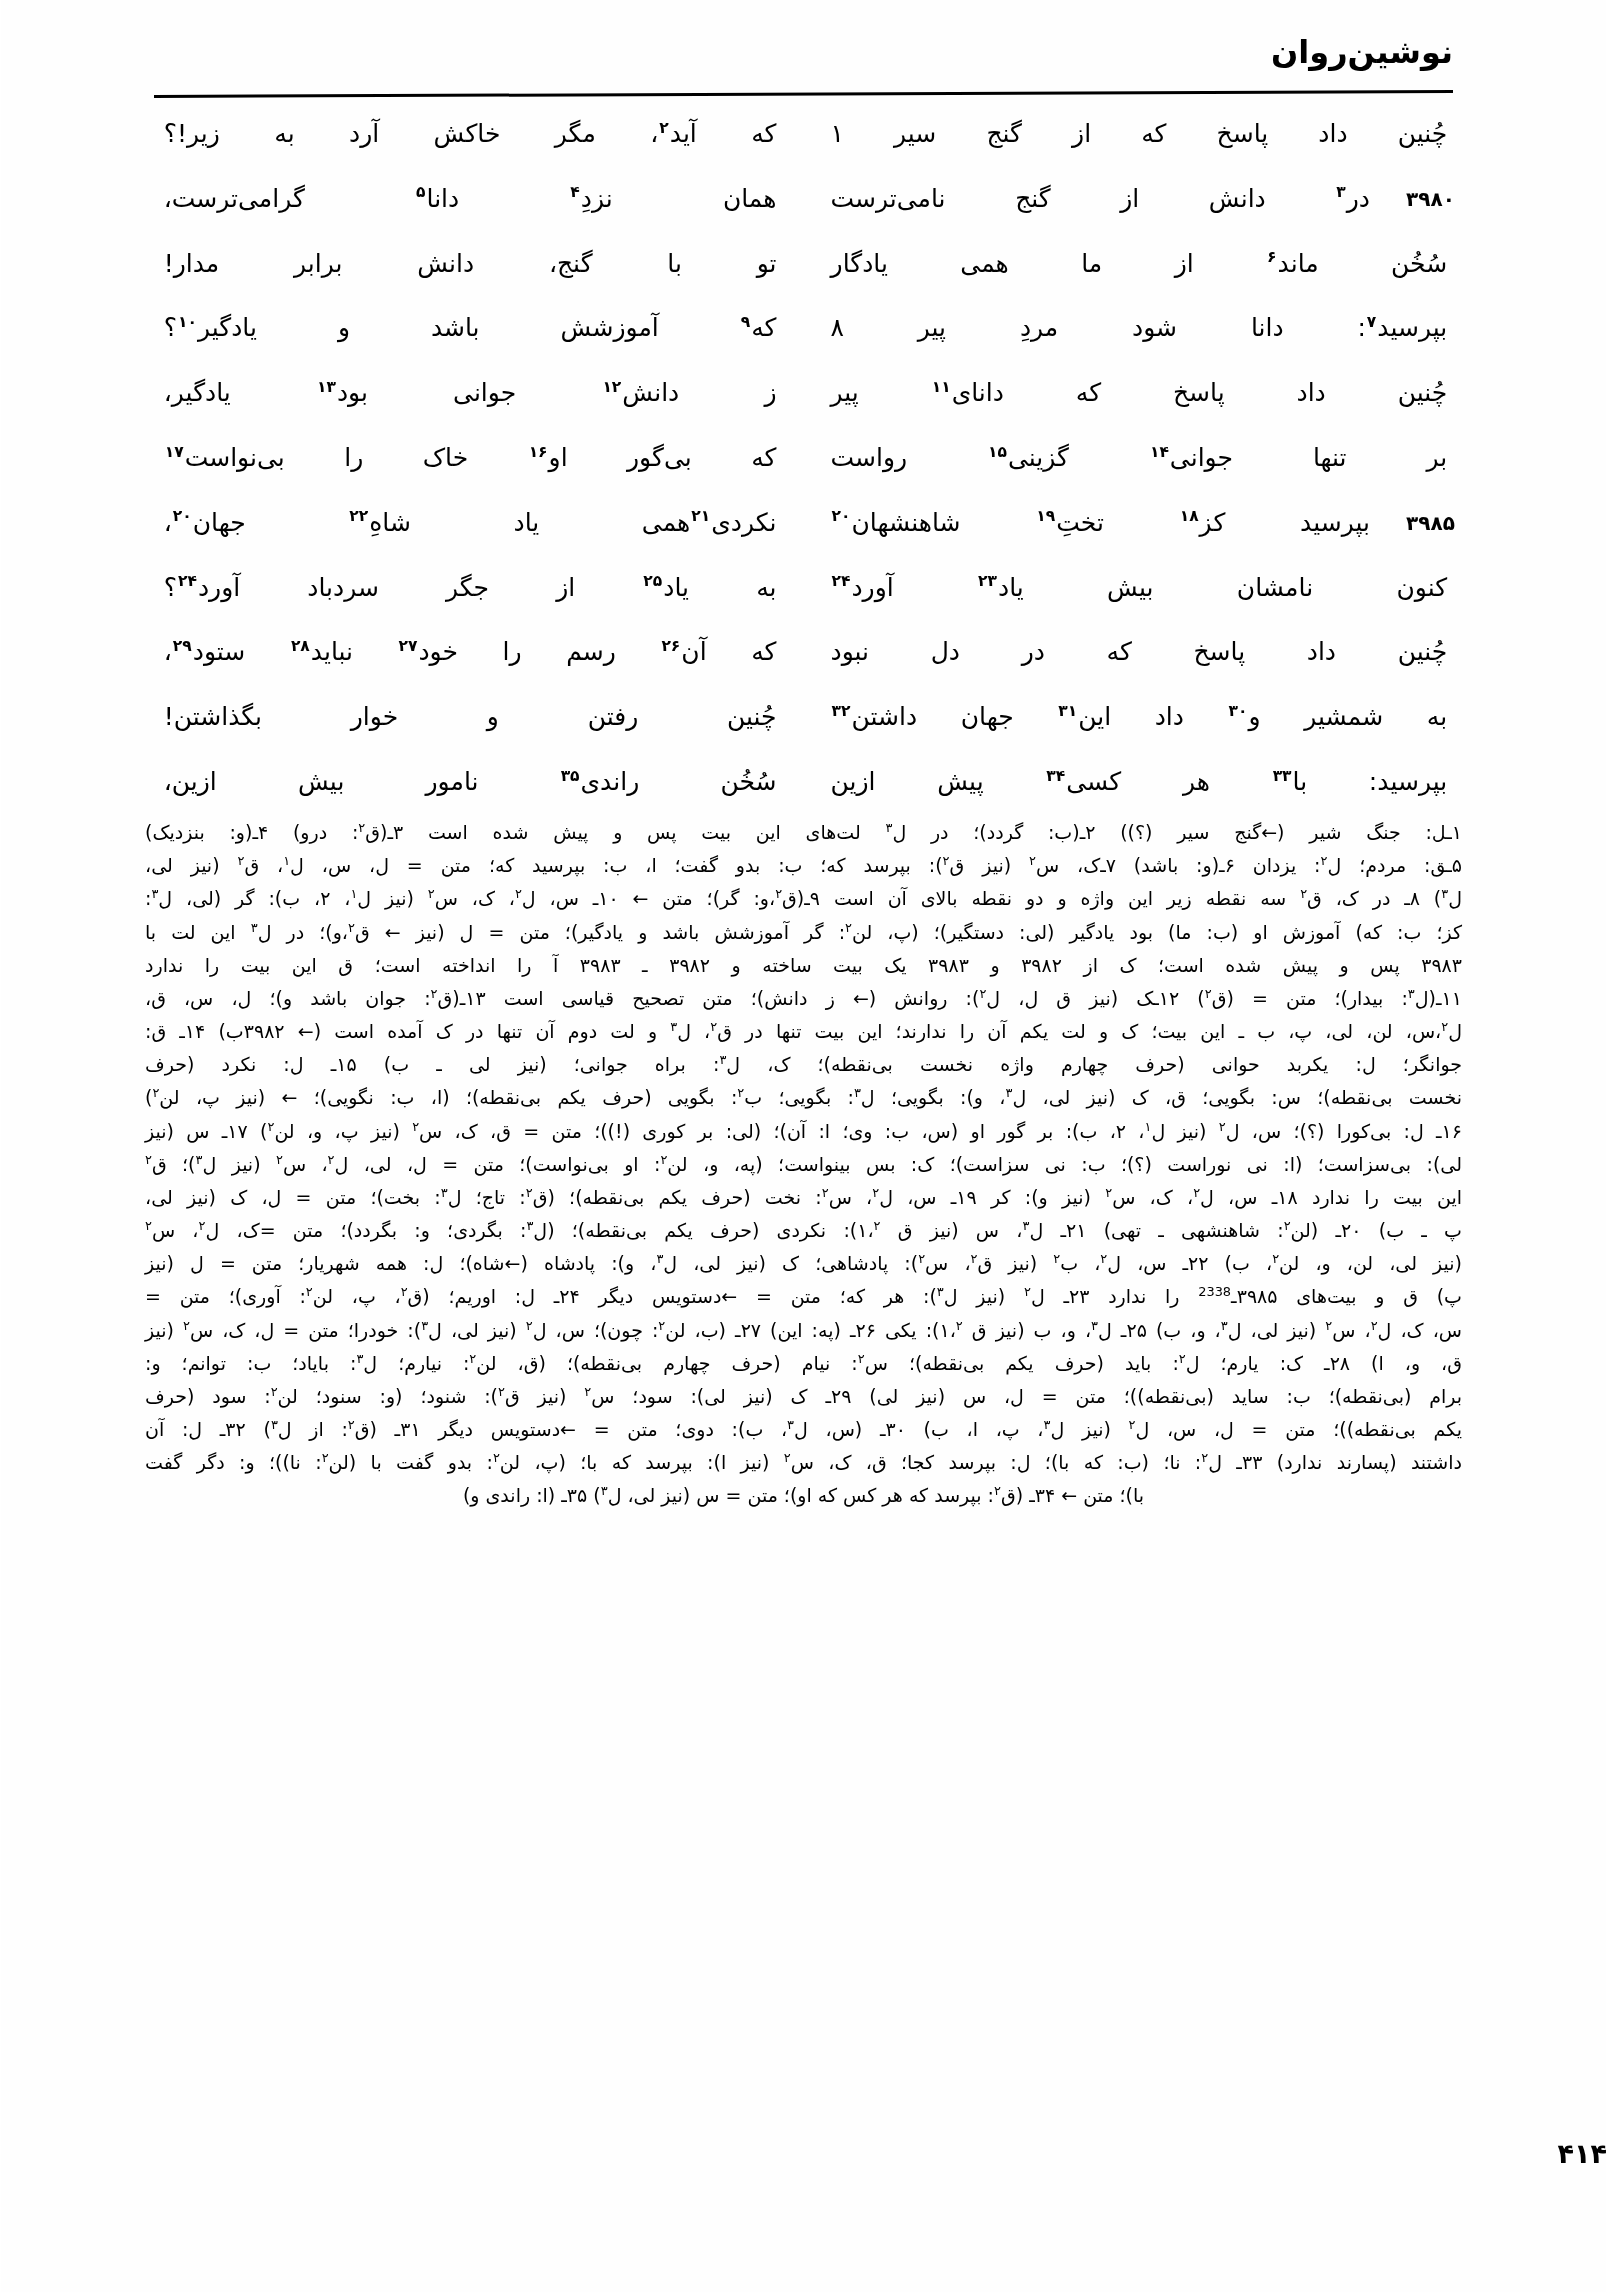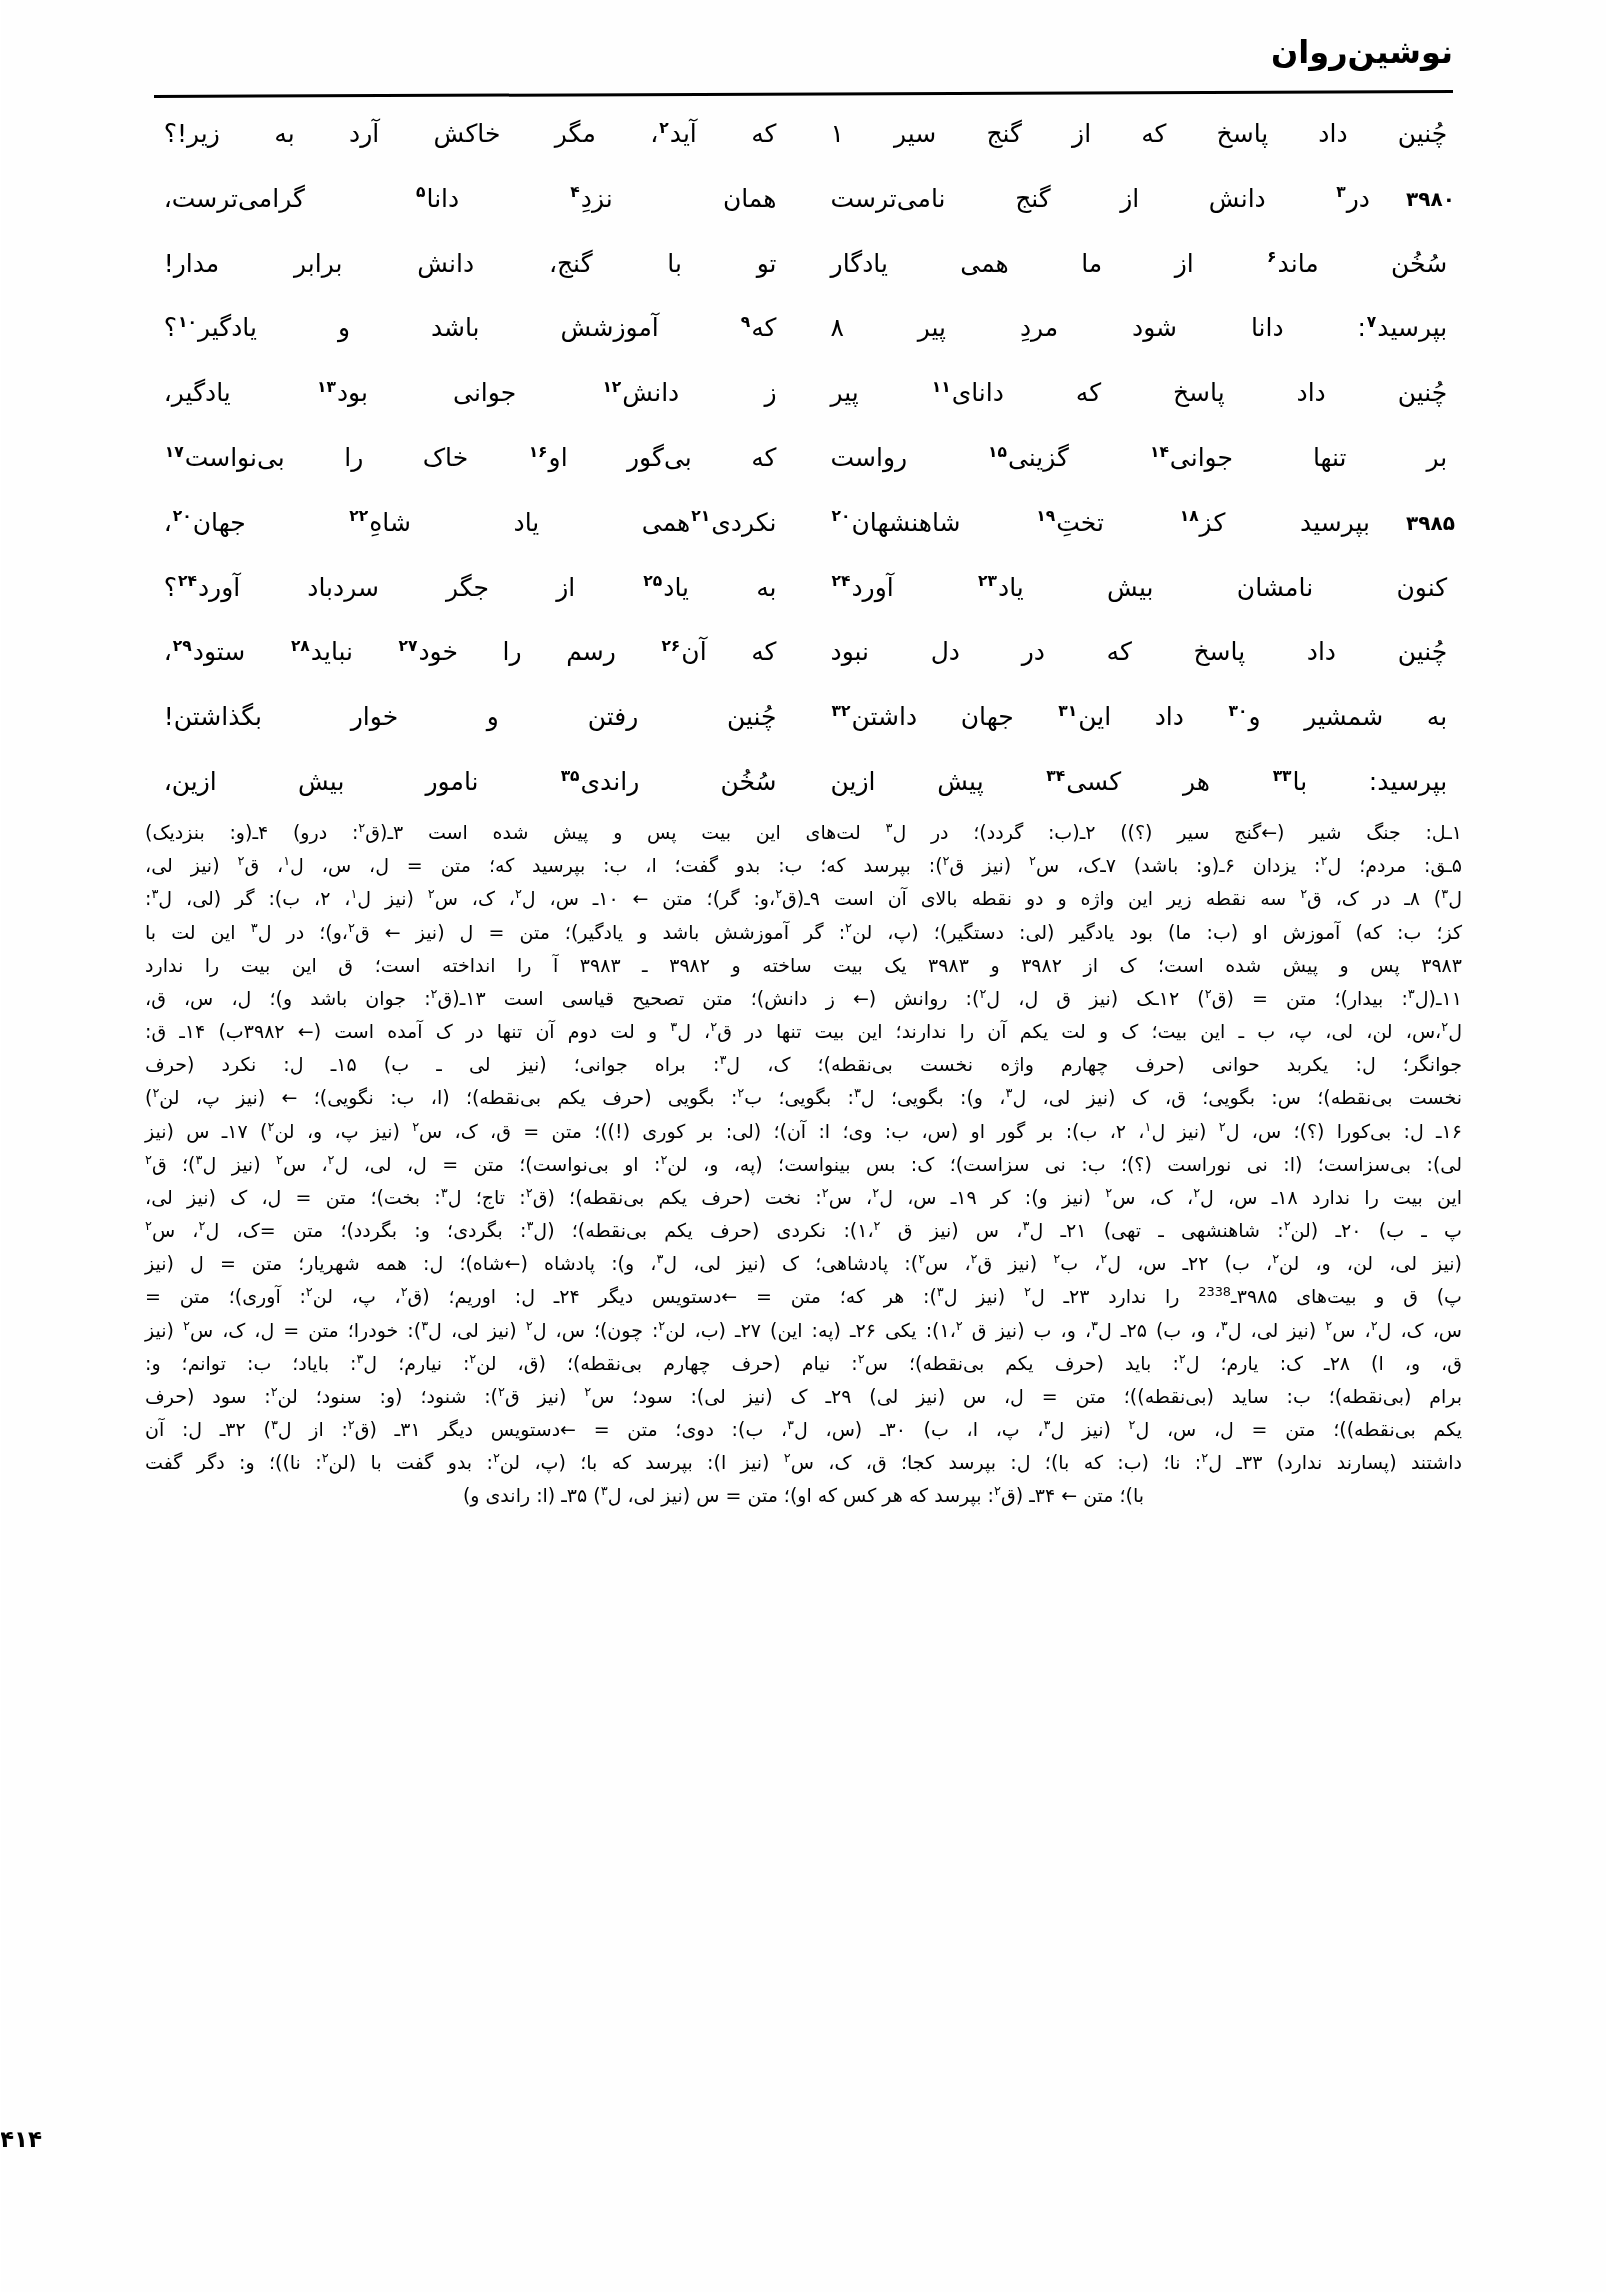--- a/index.html
+++ b/index.html
@@ -137,25 +137,25 @@
   }
   .notes sup {
     font-size: 0.68em;
     vertical-align: super;
     line-height: 0;
   }
 
   
   .folio {
     position: absolute;
-    bottom: 140px;
+    bottom: 123px;
     left: 0;
     right: 0;
-    text-align: left;
-    font-size: 23px;
+    text-align: right;
+    font-size: 27px;
     font-weight: bold;
     letter-spacing: 1px;
   }
 </style>
 </head>
 <body>
 
 <div class="page">
 
   <div class="header">

